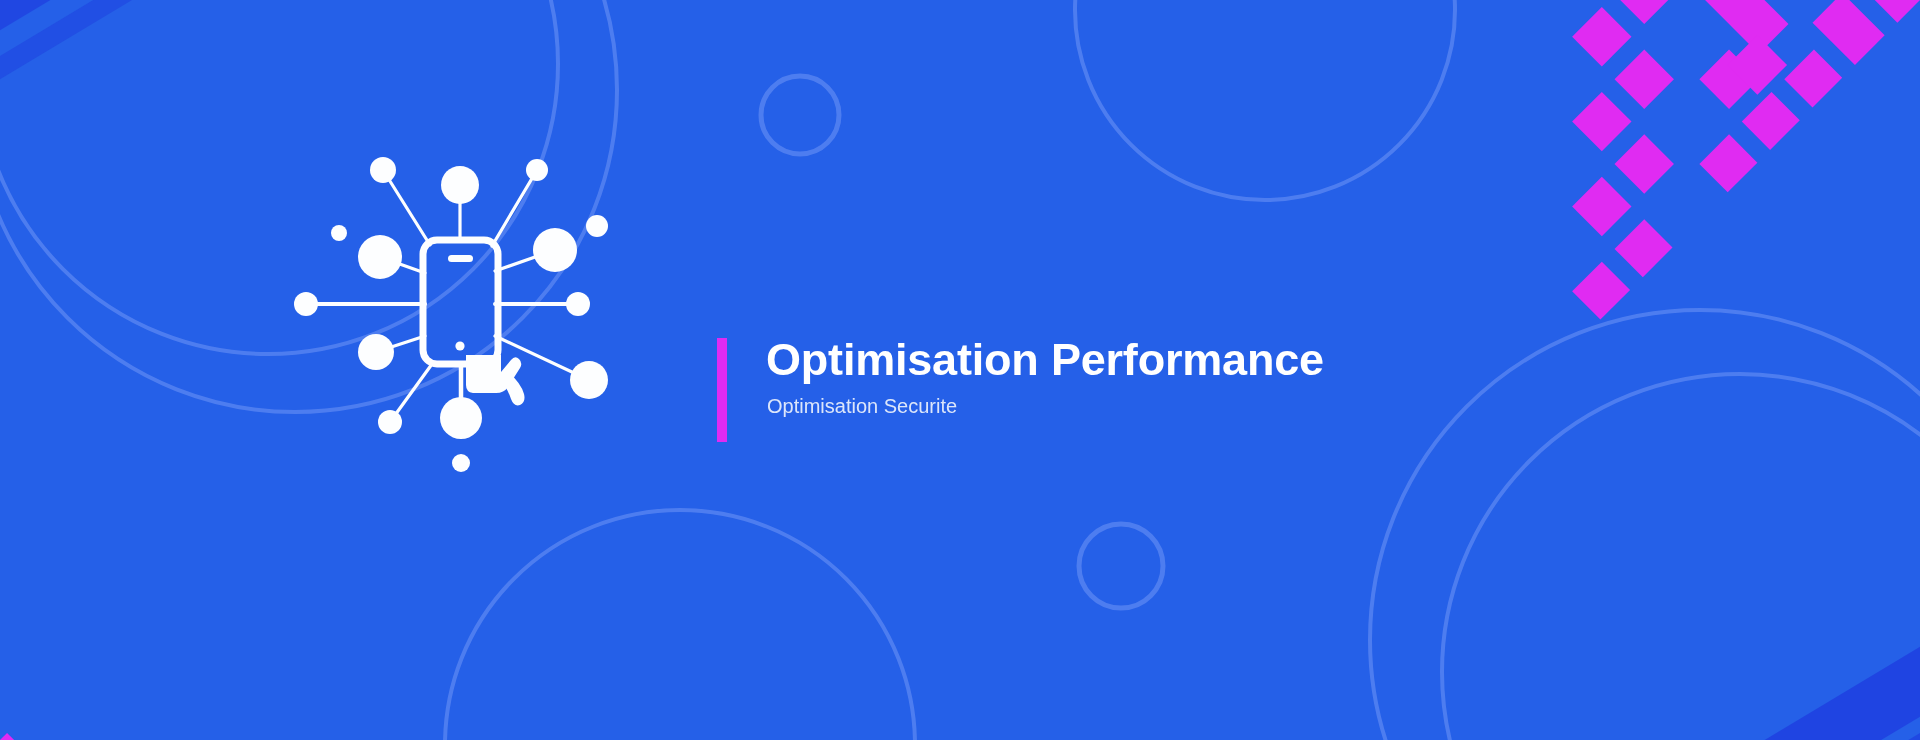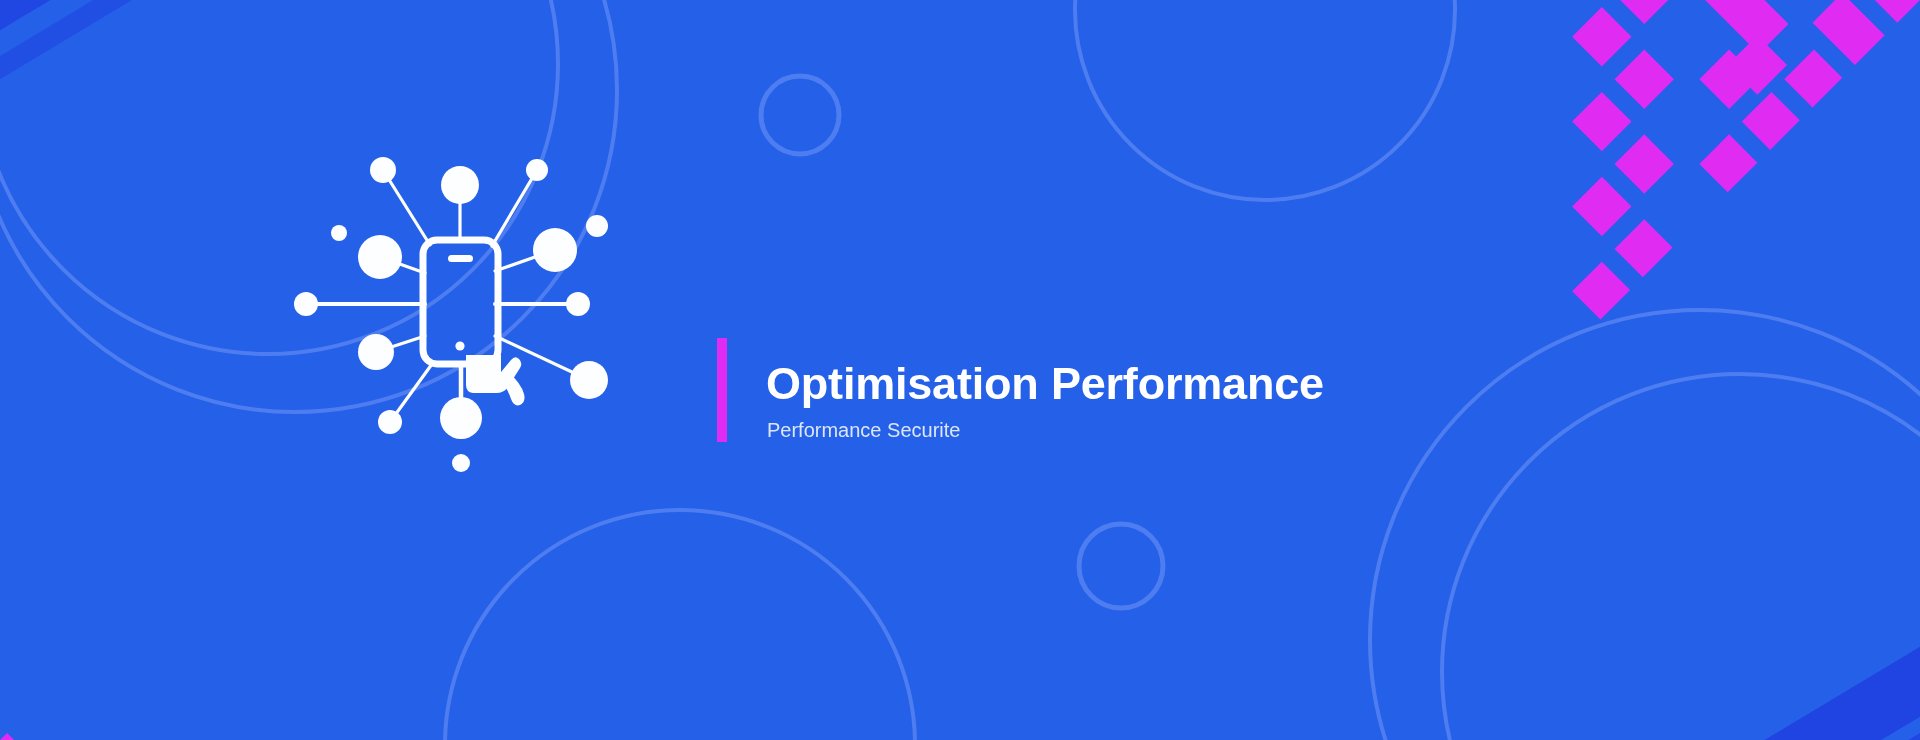--- a/index.html
+++ b/index.html
@@ -28,21 +28,21 @@
     height: 100%;
     pointer-events: none;
   }
 
   
   #text-block {
     position: absolute;
     left: 717px;
     top: 336px;
     display: flex;
-    align-items: flex-end;
+    align-items: flex-start;
   }
   #accent-bar {
     width: 10px;
     height: 104px;
     background: #E02BF2;
     flex: 0 0 auto;
     margin-top: 2px;
   }
   #text-col {
     margin-left: 39px;
@@ -276,17 +276,17 @@
       <circle cx="110" cy="282" r="12"></circle>
       <circle cx="181" cy="278" r="21"></circle>
       <circle cx="181" cy="323" r="9"></circle>
     </g>
   </svg>
 
   <div id="text-block">
     <div id="accent-bar"></div>
     <div id="text-col">
       <h1 id="banner-title">Optimisation Performance</h1>
-      <p id="banner-subtitle">Performance Securite</p>
+      <p id="banner-subtitle">Optimisation Securite</p>
     </div>
   </div>
 
 </div>
 
 </body></html>

